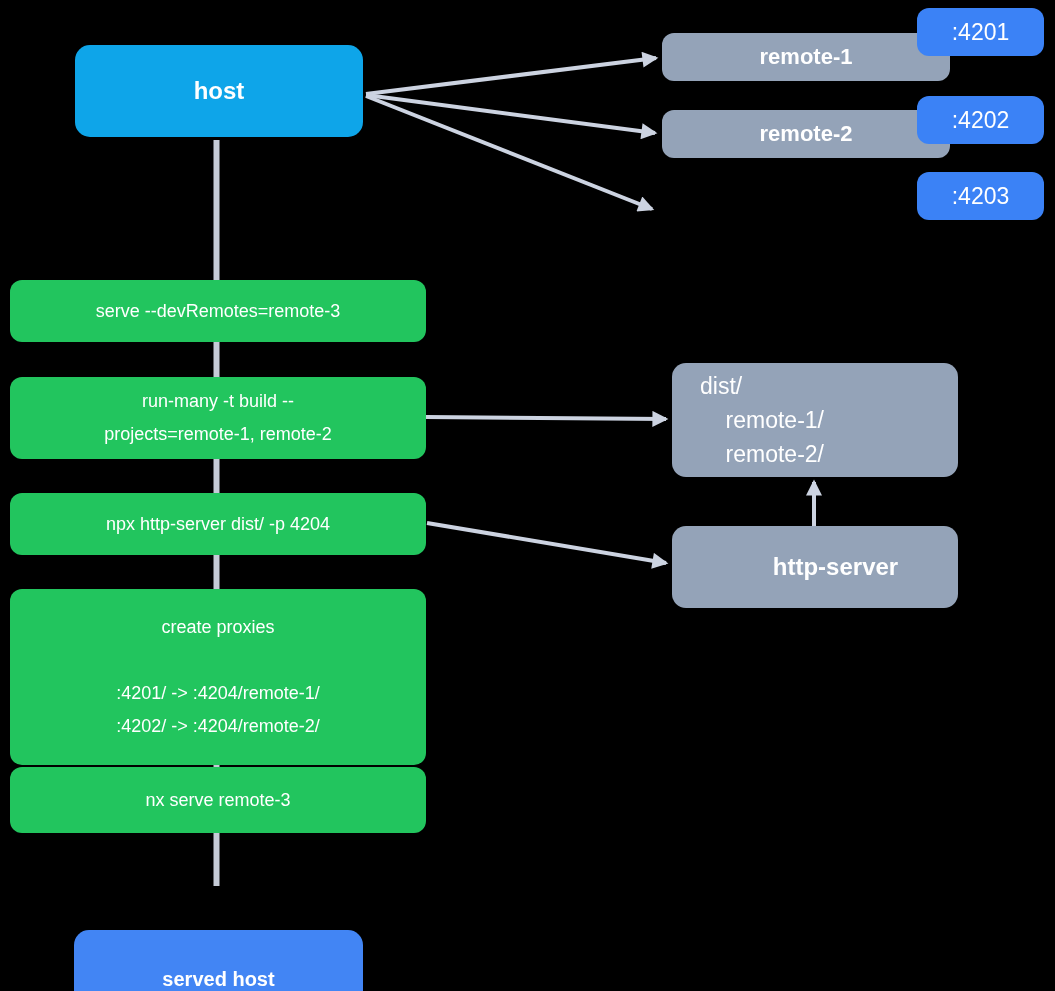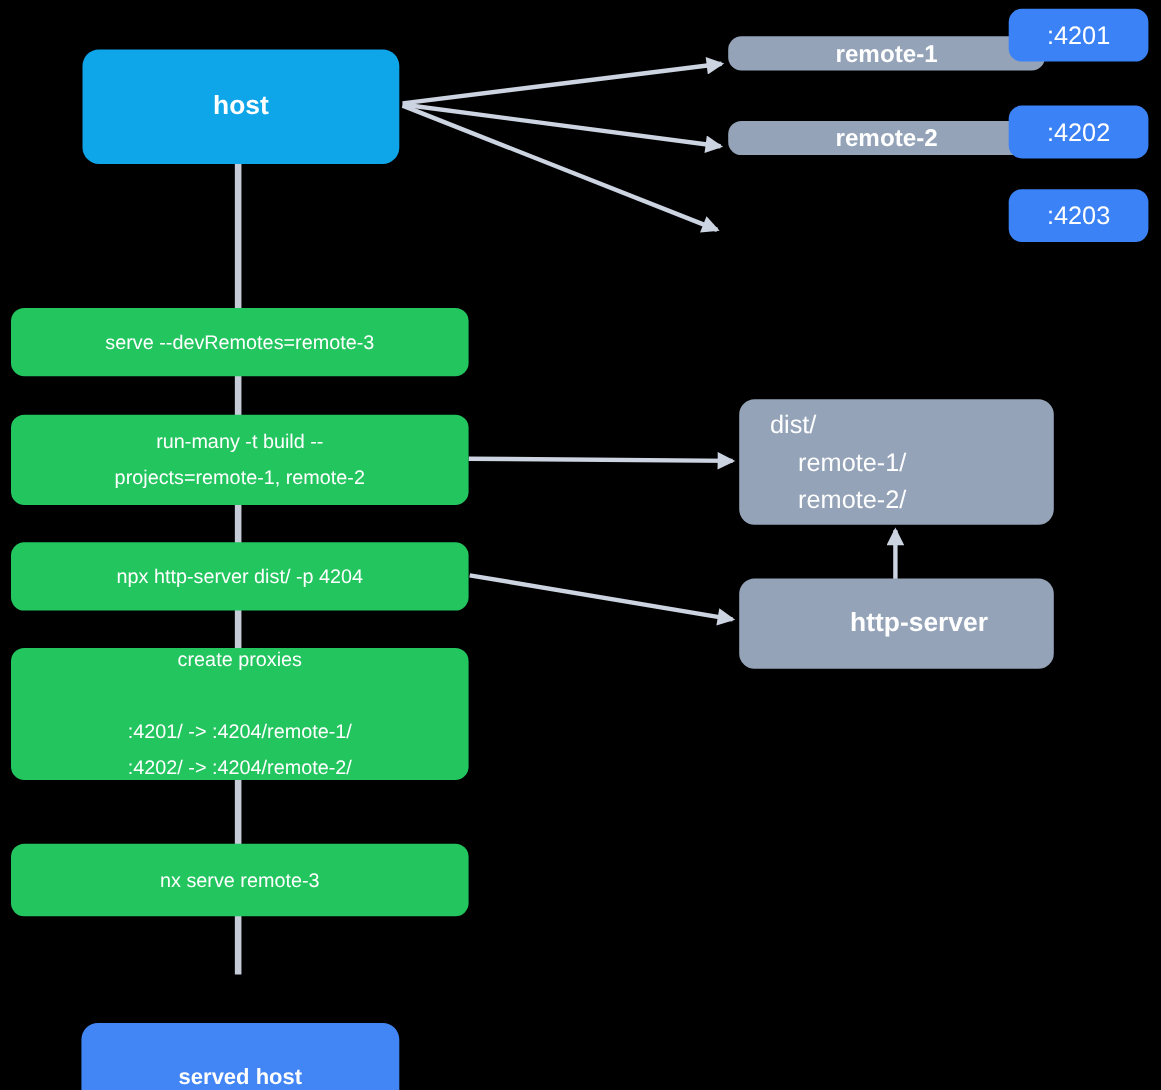--- a/index.html
+++ b/index.html
@@ -12,50 +12,50 @@
   .connectors{position:absolute;left:0;top:0;z-index:0;}
   .connectors .arrow{stroke:var(--arrow,#ccd3e1);stroke-width:4;fill:none;}
   .connectors .spine{stroke:var(--spine,#c5cbd7);stroke-width:6;fill:none;}
   .connectors marker path{fill:var(--arrow,#ccd3e1);}
   .node{
     position:absolute;z-index:1;box-sizing:border-box;
     display:flex;align-items:center;justify-content:center;
     text-align:center;
   }
   .host{
-    left:75px;top:45px;width:288px;height:104px;
+    left:75px;top:45px;width:288px;height:92px;
     background:var(--host_fill,#0ea5e9);border-radius:15px;
     font-weight:bold;font-size:24px;
   }
   .served{
     left:74px;top:930px;width:289px;height:99px;
     background:var(--served_host_fill,#4285f4);border-radius:15px;
     font-weight:bold;font-size:20px;
   }
   .remote{
-    left:662px;width:288px;height:31px;
+    left:662px;width:288px;height:48px;
     background:var(--remote_fill,#94a3b8);border-radius:12px;
     font-weight:bold;font-size:22px;
   }
   .r1{top:33px}.r2{top:110px}.r3{top:186px}
   .badge{
     left:917px;width:127px;height:48px;z-index:2;
     background:var(--badge_fill,#3b82f6);border-radius:12px;
     font-size:23px;
   }
   .b1{top:8px}.b2{top:96px}.b3{top:172px}
   .cmd{
     left:10px;width:416px;
     background:var(--command_fill,#22c55e);border-radius:12px;
     font-size:18px;line-height:33px;white-space:pre-line;
   }
   .c1{top:280px;height:62px}
   .c2{top:377px;height:82px}
   .c3{top:493px;height:62px}
-  .c4{top:589px;height:120px}
+  .c4{top:589px;height:176px}
   .c5{top:767px;height:66px}
   .dist{
     left:672px;top:363px;width:286px;height:114px;
     background:var(--remote_fill,#94a3b8);border-radius:14px;
     font-size:23px;line-height:34px;white-space:pre;
     justify-content:flex-start;text-align:left;padding-left:28px;
   }
   .httpserver{
     left:672px;top:526px;width:286px;height:82px;
     background:var(--remote_fill,#94a3b8);border-radius:14px;

